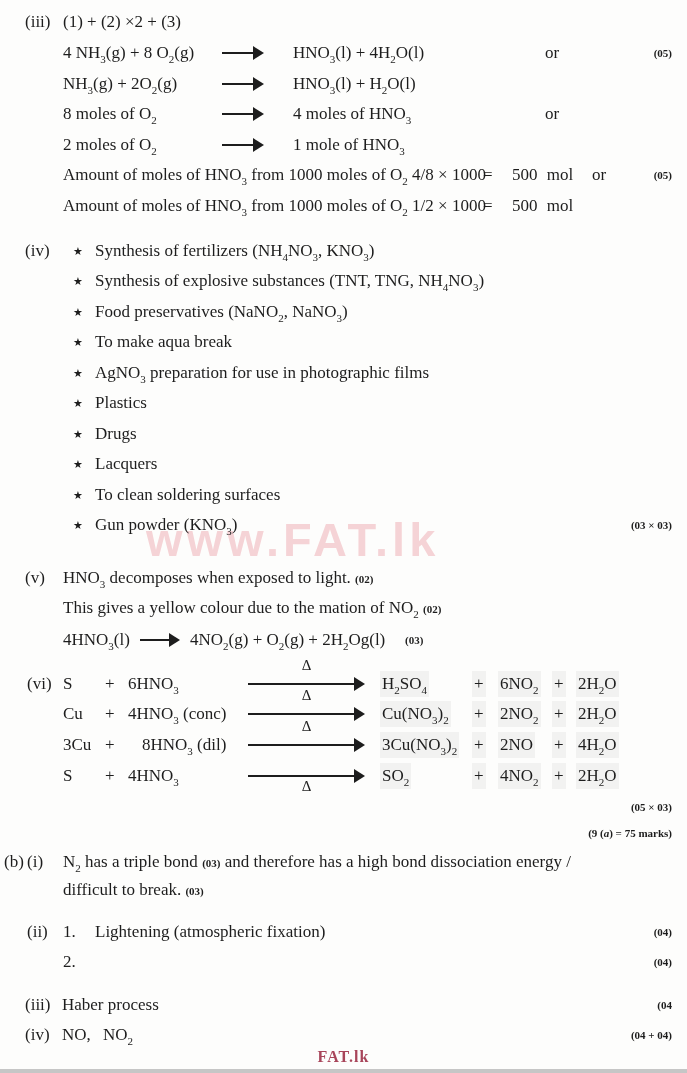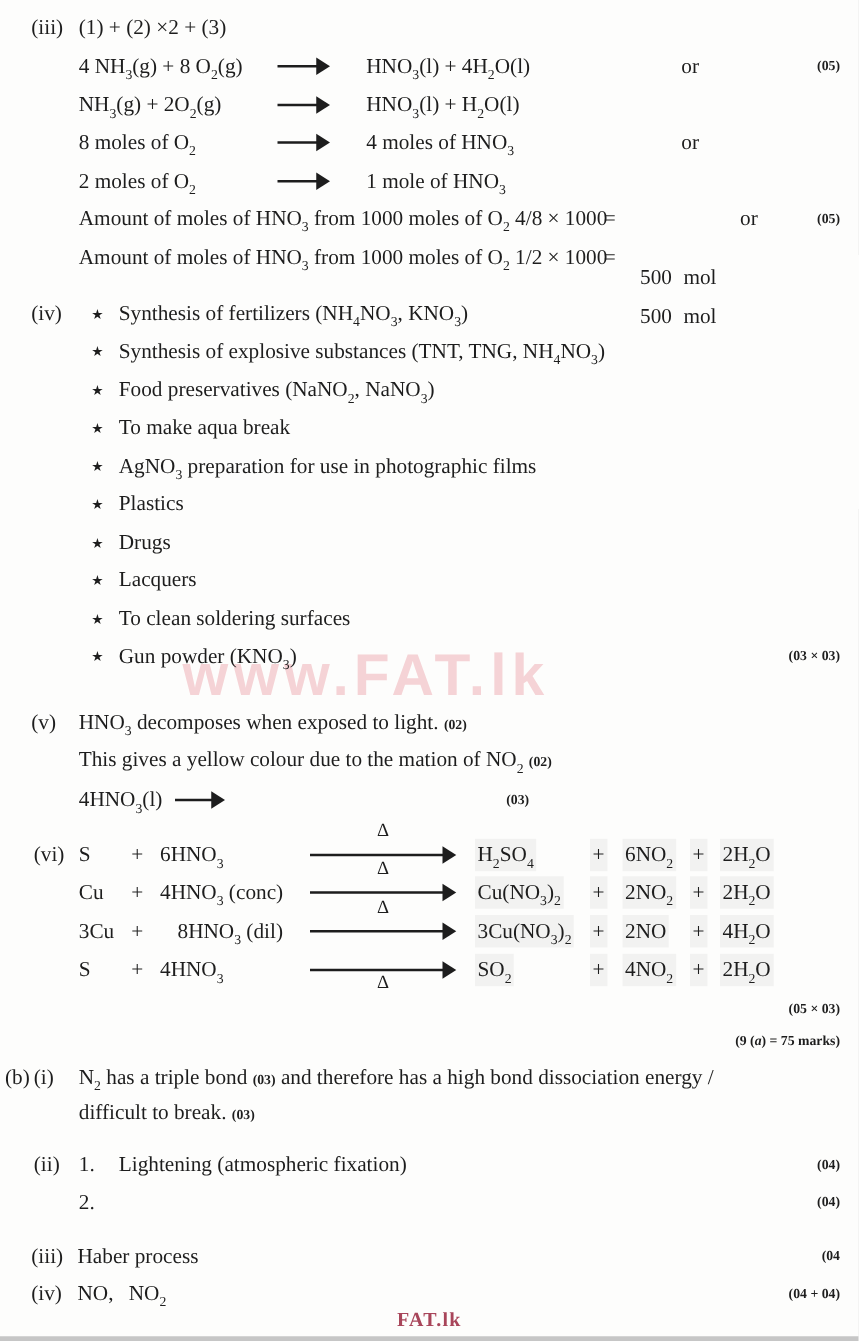--- a/index.html
+++ b/index.html
@@ -9,21 +9,21 @@
     font-family:"Liberation Serif","DejaVu Serif",serif;
     color:#1d1d1d;
   }
   .row{position:absolute;left:0;width:687px;height:26px;z-index:2;}
   .t{position:absolute;top:0;white-space:nowrap;font-size:17px;line-height:26px;color:#1d1d1d;}
   .b{font-weight:bold;font-size:11px;}
   .right{right:15px;}
   sub{font-size:11px;line-height:0;position:relative;top:1px;}
   i{font-style:italic;}
   .star{font-family:"DejaVu Sans",sans-serif;font-size:11px;top:1px;}
-  .ws{word-spacing:5px;margin-top:47px;}
+  .ws{word-spacing:5px;}
   
   .arrow{position:absolute;height:26px;}
   .arrow .ln{position:absolute;left:0;right:8px;top:12px;height:2px;background:#1d1d1d;}
   .arrow .hd{position:absolute;right:0;top:6px;width:0;height:0;
     border-left:11px solid #1d1d1d;border-top:7px solid transparent;border-bottom:7px solid transparent;}
   
   .delta{position:absolute;left:0;width:100%;text-align:center;font-size:15px;line-height:14px;color:#1d1d1d;}
   .delta.above{top:-13px;}
   .delta.below{top:16px;}
   .hl{background:rgba(0,0,0,0.045);padding:0 2px;text-align:center;}
@@ -153,20 +153,21 @@
   </div>
   <div class="row" style="top:595px">
     <span class="t" style="left:63px"><span>This gives a yellow colour due to the mation of NO<sub>2</sub></span> <span class="b">(02)</span></span>
   </div>
   <div class="row" style="top:627px">
     <span class="t" style="left:63px">4HNO<sub>3</sub>(l)</span>
     <span class="arrow" style="left:140px;width:40px">
         <span class="ln"></span>
         <span class="hd"></span>
       </span>
+    <span class="t" style="left:190px">4NO<sub>2</sub>(g) + O<sub>2</sub>(g) + 2H<sub>2</sub>Og(l)</span>
     <span class="t b" style="left:405px">(03)</span>
   </div>
 
   <div class="row" style="top:671px">
     <span class="t" style="left:27px">(vi)</span>
     <span class="t" style="left:63px">S</span>
     <span class="t" style="left:105px">+</span>
     <span class="t" style="left:128px">6HNO<sub>3</sub></span>
     <span class="arrow" style="left:248px;width:117px">
         <span class="ln"></span>

